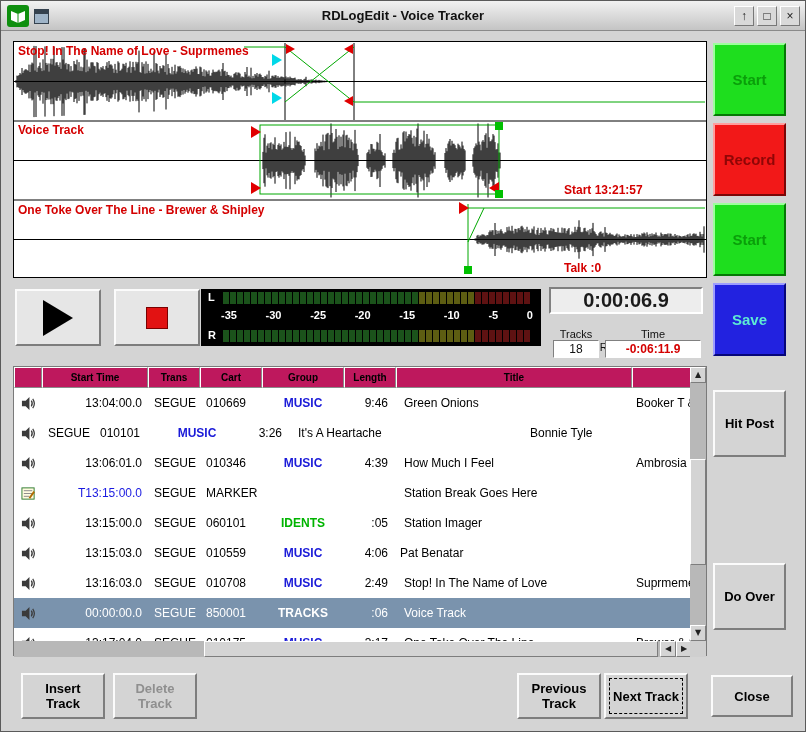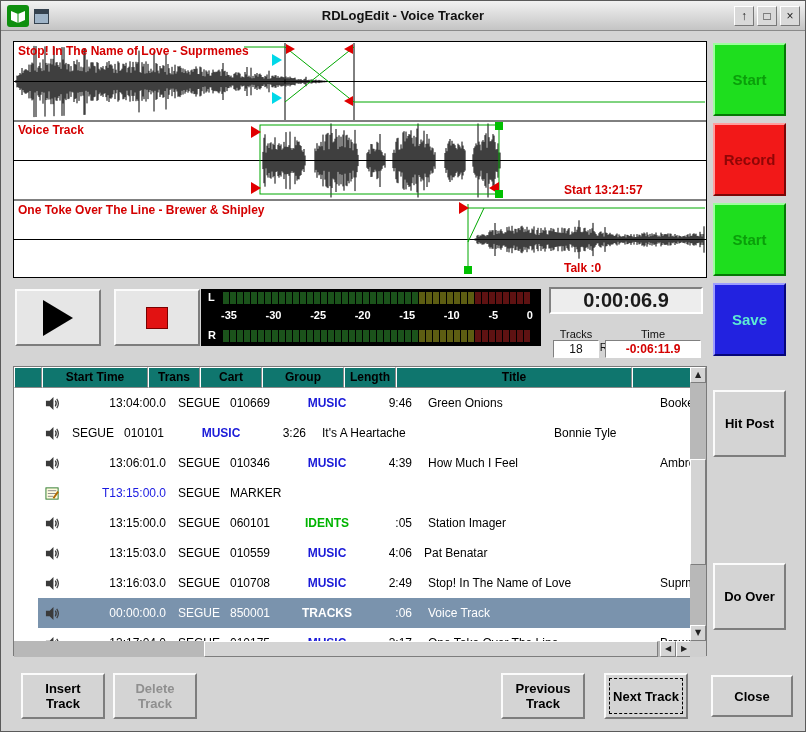--- a/index.html
+++ b/index.html
@@ -52,25 +52,25 @@
   .trklabel{position:absolute;left:552px;top:327px;width:46px;text-align:center;font-size:11px;color:#111;}
   .timlabel{position:absolute;left:604px;top:327px;width:96px;text-align:center;font-size:11px;color:#111;}
   .trkbox,.timbox{position:absolute;top:339px;height:18px;background:#fff;border:1px solid;
     border-color:#808080 #fff #fff #808080;text-align:center;font-size:12px;line-height:16px;color:#111;}
   .trkbox{left:552px;width:46px;}
   .timbox{left:604px;width:96px;color:var(--neg,#d40000);font-weight:bold;}
   
   .table{position:absolute;left:12px;top:365px;width:694px;height:290px;background:#fff;
     border:1px solid #7a7a7a;}
   .thead{position:absolute;left:0;top:0;width:678px;height:21px;display:flex;}
-  .hcell{height:21px;background:#0f766e;border-top:1px solid #fff;border-left:1px solid #fff;
-    border-right:1px solid #8a8a8a;border-bottom:1px solid #8a8a8a;font-weight:bold;font-size:12px;
+  .hcell{height:21px;background:#be185d;border-top:1px solid #fff;border-left:1px solid #fff;
+    border-right:1px solid #8a8a8a;border-bottom:1px solid #8a8a8a;font-weight:bold;font-size:10px;
     line-height:19px;overflow:hidden;white-space:nowrap;}
   .tbody{position:absolute;left:0;top:21px;width:678px;height:253px;overflow:hidden;background:#fff;}
-  .trow{display:flex;height:30px;margin-left:24px;}
+  .trow{display:flex;height:30px;}
   .trow.selected{background:var(--selbg,#7a93ad);color:#fff;}
   .cell{height:30px;line-height:30px;font-size:12px;overflow:hidden;white-space:nowrap;}
   .col0{flex:0 0 28px;display:flex;align-items:center;justify-content:center;}
   .col1{flex:0 0 106px;text-align:right;padding-right:6px;}
   .col2{flex:0 0 52px;padding-left:6px;}
   .col3{flex:0 0 62px;padding-left:6px;}
   .col4{flex:0 0 82px;text-align:center;font-weight:bold;}
   .col5{flex:0 0 52px;text-align:right;padding-right:8px;}
   .col6{flex:0 0 236px;padding-left:8px;}
   .col7{flex:1 1 auto;padding-left:4px;}
@@ -357,20 +357,21 @@
               <line x1="3" y1="8" x2="12" y2="8" stroke="#888"></line>
               <line x1="3" y1="11" x2="9" y2="11" stroke="#888"></line>
               <line x1="9" y1="13" x2="14" y2="6" stroke="#b06a00" stroke-width="2"></line>
             </svg>
           </div>
           <div class="cell col1 timed">T13:15:00.0</div>
           <div class="cell col2">SEGUE</div>
           <div class="cell col3">MARKER</div>
           <div class="cell col4 g-"></div>
           <div class="cell col5"></div>
+          <div class="cell col6">Station Break Goes Here</div>
           <div class="cell col7"></div>
         </div>
         <div class="trow">
           <div class="cell col0">
             <svg width="15" height="15" viewBox="0 0 16 16">
               <polygon points="1,5 5,5 9,1 9,15 5,11 1,11" fill="#3a3a3a"></polygon>
               <path d="M11 5 Q13 8 11 11" stroke="#3a3a3a" fill="none" stroke-width="1.3"></path>
               <path d="M12.5 3 Q16 8 12.5 13" stroke="#3a3a3a" fill="none" stroke-width="1.3"></path>
             </svg>
           </div>
@@ -454,17 +455,17 @@
     <div class="hscroll">
       <div class="sthumb" style="left:190px;top:0;width:454px;height:16px"></div>
       <div class="sarrow" style="left:646px;top:0">◀</div>
       <div class="sarrow" style="left:662px;top:0">▶</div>
     </div>
     <div class="corner"></div>
   </div>
 
   <button class="bbtn" style="left:20px">Insert Track</button>
   <button class="bbtn disabled" style="left:112px">Delete Track</button>
-  <button class="bbtn" style="left:500px">Previous Track</button>
+  <button class="bbtn" style="left:516px">Previous Track</button>
   <button class="bbtn focused" style="left:603px">Next Track</button>
   <button class="bbtn" style="left:710px;width:82px;top:674px;height:42px">Close</button>
 
 </div>
 
 </body></html>

